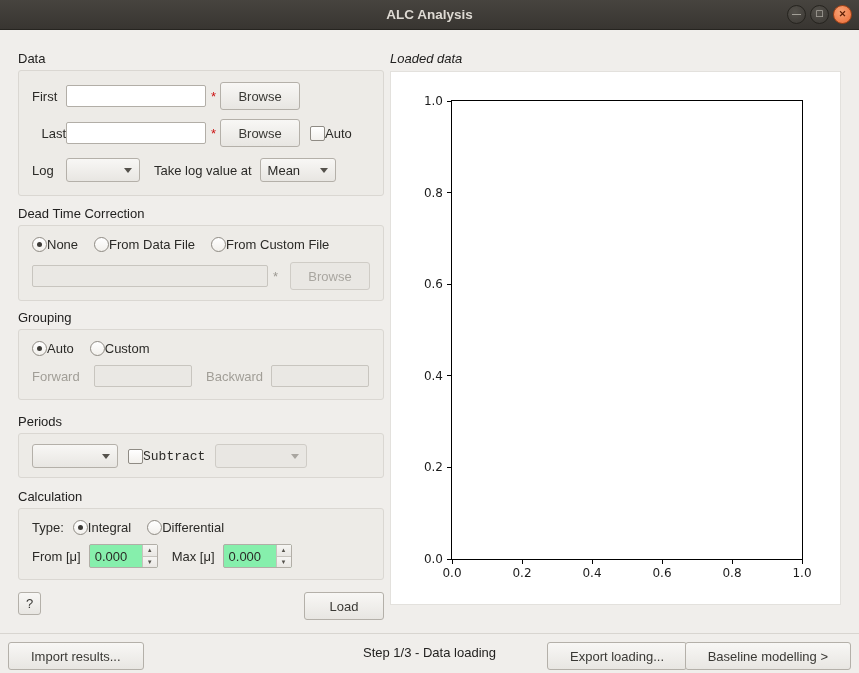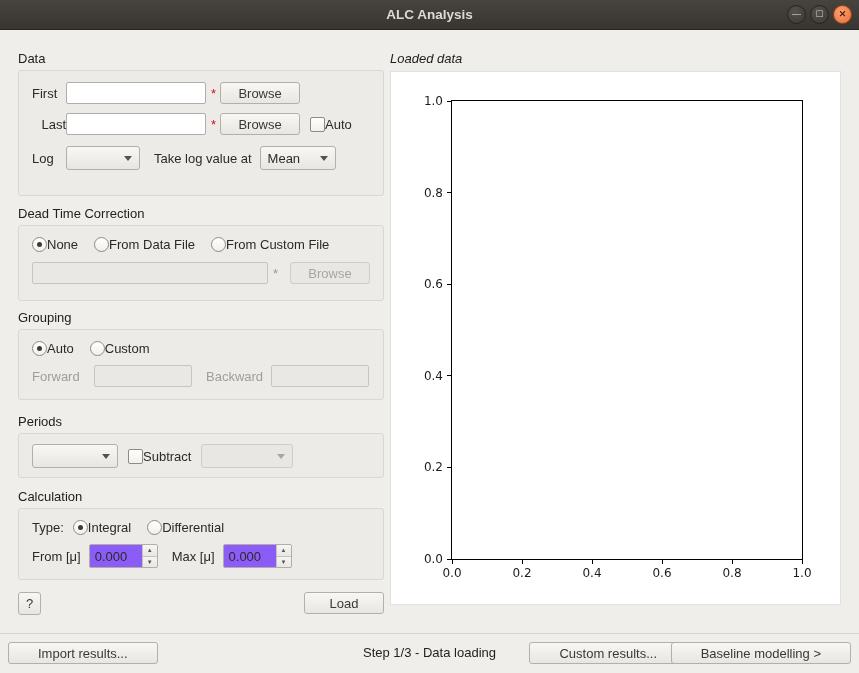--- a/index.html
+++ b/index.html
@@ -37,21 +37,21 @@
   .groupbox {
     position:absolute; left:18px; width:366px;
     background:#edebe7; border:1px solid #dad7d2; border-radius:3px;
     padding:11px 13px;
   }
   .row { display:flex; align-items:center; }
   .btn {
     display:inline-flex; align-items:center; justify-content:center;
     background: linear-gradient(#f8f7f5, #e8e6e2);
     border:1px solid #b4b0a9; border-radius:3px;
-    color:#3a3935; font-size:13px; height:22px; padding:0 29px;
+    color:#3a3935; font-size:13px; height:28px; padding:0 22px;
     cursor:default; white-space:nowrap;
   }
   .btn.disabled { background:#e9e7e3; color:#a9a6a0; border-color:#cfccc6; }
   .txt {
     height:22px; background:#ffffff; border:1px solid #b2aea7; border-radius:2px;
     padding:0 5px; font-size:13px; font-family:"Liberation Sans",sans-serif; color:#2b2a27;
     outline:none;
   }
   .txt:disabled { background:#eae8e4; border-color:#c8c5bf; }
   .asterisk { color:#cc1111; font-size:13px; margin:0 4px 0 5px; }
@@ -77,21 +77,21 @@
   .radio-ind.checked::after {
     content:''; position:absolute; left:4px; top:4px; width:5px; height:5px;
     border-radius:50%; background:#3d3b37;
   }
   .check-ind {
     width:15px; height:15px; border:1px solid #8f8b84; border-radius:2px;
     background:linear-gradient(#ffffff,#f2f0ec); flex:none;
   }
   .lbl { color:#2b2a27; }
   .lbl.disabled { color:#a19e97; }
-  .spinbox { display:flex; height:24px; border:1px solid #b2aea7; border-radius:2px; background:#8b5cf6; }
+  .spinbox { display:flex; height:24px; border:1px solid #b2aea7; border-radius:2px; background:#86efac; }
   .spinbox input {
     width:52px; border:none; outline:none; padding:0 5px; font-size:13px;
     font-family:"Liberation Sans",sans-serif; color:#2b2a27; background:transparent;
   }
   .spin-btns { display:flex; flex-direction:column; width:15px; border-left:1px solid #c6c3bd; }
   .spin-btn {
     flex:1; background:linear-gradient(#f6f5f3,#e9e7e3);
     font-size:6px; line-height:10px; text-align:center; color:#55524c; cursor:default;
   }
   .spin-btn:first-child { border-bottom:1px solid #c6c3bd; }
@@ -209,21 +209,21 @@
   </div>
   <div class="row">
     <span class="lbl disabled" style="width:62px;">Forward</span>
     <input class="txt" style="width: 98px;" disabled="" value="">
     <span class="lbl disabled" style="margin:0 8px 0 14px;">Backward</span>
     <input class="txt" style="width: 98px;" disabled="" value="">
   </div>
 </div>
 
 <div class="section-label" style="left:18px; top:414px;">Periods</div>
-<div class="groupbox" style="top:433px; height:45px; padding-top:10px;">
+<div class="groupbox" style="top:433px; height:45px; padding-top:10px;font-family:Liberation Mono, monospace;">
   <div class="row">
     <div class="combo" style="width:86px;">
       <span class="combo-text"></span>
       <span class="combo-arrow"></span>
     </div>
     <label class="checkbox" style="margin-left:10px;">
       <span class="check-ind"></span>
       <span class="lbl">Subtract</span>
     </label>
     <div class="combo disabled" style="width:92px; margin-left:10px;">
@@ -295,15 +295,15 @@
       <div class="xtick-label" style="left: 80%;">0.8</div>
       <div class="xtick-mark" style="left: calc(80% - 0.5px);"></div>
       <div class="xtick-label" style="left: 100%;">1.0</div>
       <div class="xtick-mark" style="left: calc(100% - 0.5px);"></div>
     </div>
 </div>
 
 <div class="footer">
   <div class="status">Step 1/3 - Data loading</div>
   <button class="btn" style="left:8px;">Import results...</button>
-  <button class="btn" style="right:172px; left:auto;">Custom results...</button>
+  <button class="btn" style="right:172px; left:auto;">Export loading...</button>
   <button class="btn" style="right:8px; left:auto;">Baseline modelling &gt;</button>
 </div>
 
 </body></html>

